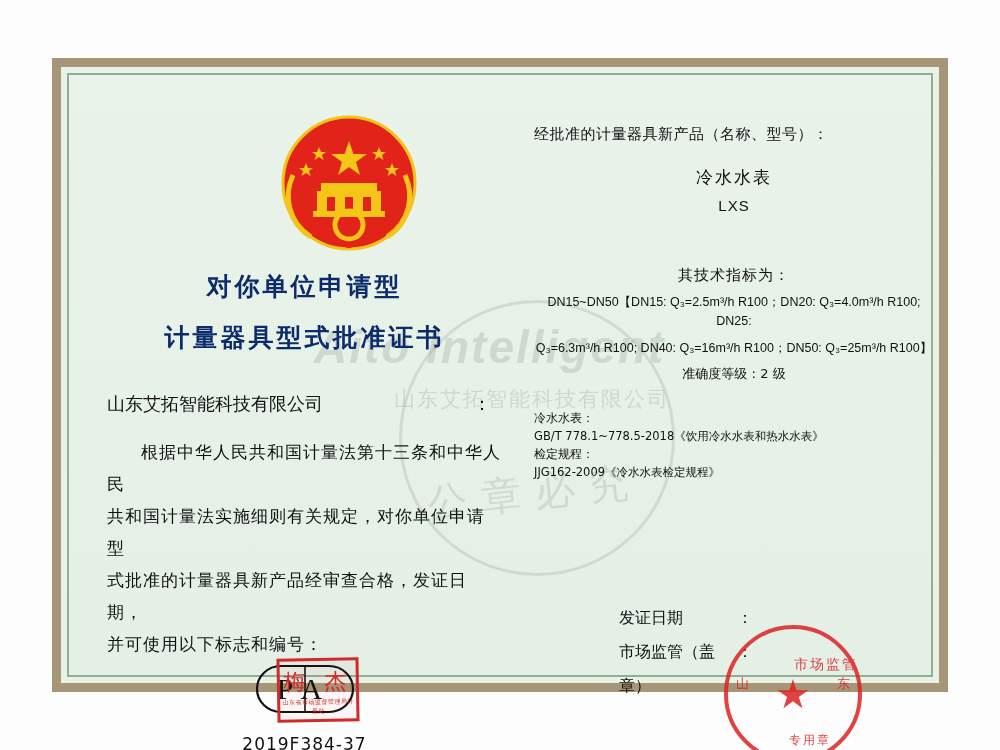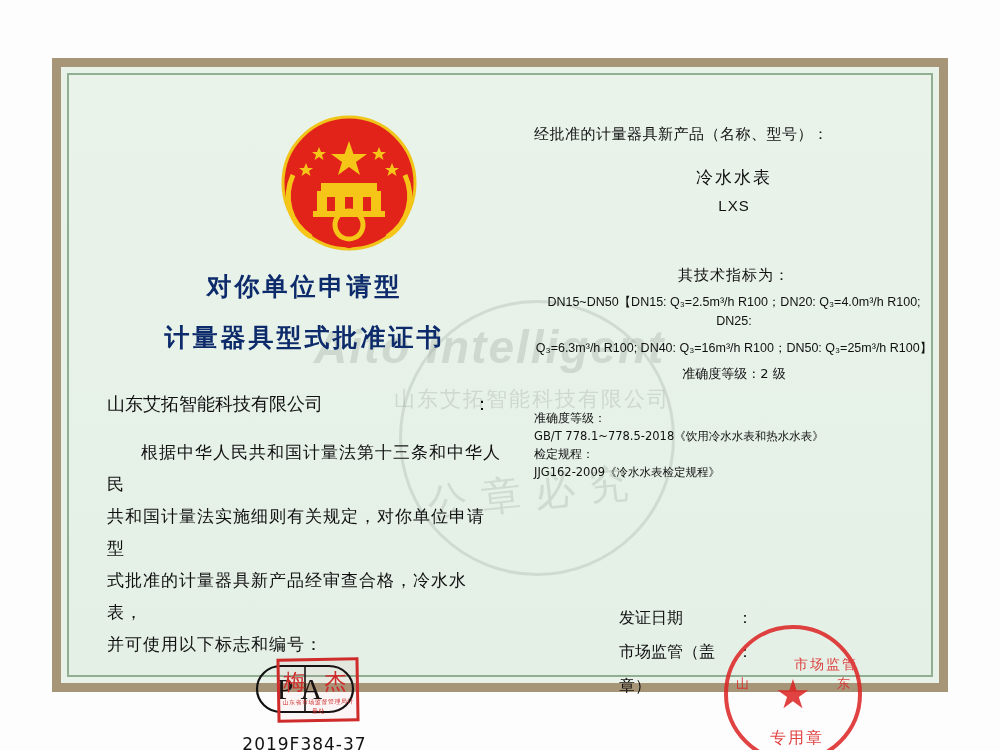--- a/index.html
+++ b/index.html
@@ -245,24 +245,24 @@
     position:absolute;
     left:0;top:27px;width:100%;
     text-align:right;
     color:#d22;
     font-size:14px;
     letter-spacing:2px;
     font-family:"DejaVu Sans",sans-serif;
   }
   .seal .arc-bottom{
     position:absolute;
-    left:4px;bottom:10px;width:100%;
+    left:17px;bottom:10px;width:100%;
     text-align:center;
     color:#d22;
-    font-size:16px;
+    font-size:12px;
     letter-spacing:2px;
     font-family:"DejaVu Sans",sans-serif;
   }
   .seal .side-l,.seal .side-r{
     position:absolute;
     top:46px;
     color:#d22;
     font-size:13px;
     font-family:"DejaVu Sans",sans-serif;
   }
@@ -318,21 +318,21 @@
           <div class="title-cn2">计量器具型式批准证书</div>
 
           <div class="company-row">
             <span class="company-name">山东艾拓智能科技有限公司</span>
             <span class="company-colon">：</span>
           </div>
 
           <div class="body-text">
             <p class="indent">根据中华人民共和国计量法第十三条和中华人民</p>
             <p>共和国计量法实施细则有关规定，对你单位申请型</p>
-            <p>式批准的计量器具新产品经审查合格，冷水水表，</p>
+            <p>式批准的计量器具新产品经审查合格，发证日期，</p>
             <p>并可使用以下标志和编号：</p>
           </div>
 
           <div class="pa-wrap">
             <span class="pa-mark">
               <svg viewBox="0 0 108 50" width="108" height="50" aria-hidden="true">
                 <path d="M30 2 H78 A24 23 0 0 1 78 48 H30 A24 23 0 0 1 30 2 Z" fill="none" stroke="#111" stroke-width="2.2"></path>
                 <line x1="54" y1="2" x2="54" y2="48" stroke="#111" stroke-width="1.6"></line>
               </svg>
               <span class="pa-letters">PA</span>
@@ -352,21 +352,21 @@
           <div class="r-head">经批准的计量器具新产品（名称、型号）：</div>
           <div class="r-prod">冷水水表</div>
           <div class="r-model">LXS</div>
 
           <div class="r-specs-title">其技术指标为：</div>
           <div class="r-spec-line">DN15~DN50【DN15: Q₃=2.5m³/h R100；DN20: Q₃=4.0m³/h R100; DN25:</div>
           <div class="r-spec-line">Q₃=6.3m³/h R100; DN40: Q₃=16m³/h R100；DN50: Q₃=25m³/h R100】</div>
           <div class="r-accuracy">准确度等级：2 级</div>
 
           <div class="r-std">
-            <div class="lbl">准确度等级：</div>
+            <div class="lbl">冷水水表：</div>
             <div class="val">GB/T 778.1~778.5-2018《饮用冷水水表和热水水表》</div>
             <div class="lbl">检定规程：</div>
             <div class="val">JJG162-2009《冷水水表检定规程》</div>
           </div>
 
           <div class="r-dates">
             <div class="row">
               <span class="lab">发证日期</span>
               <span class="colon">：</span>
             </div>

